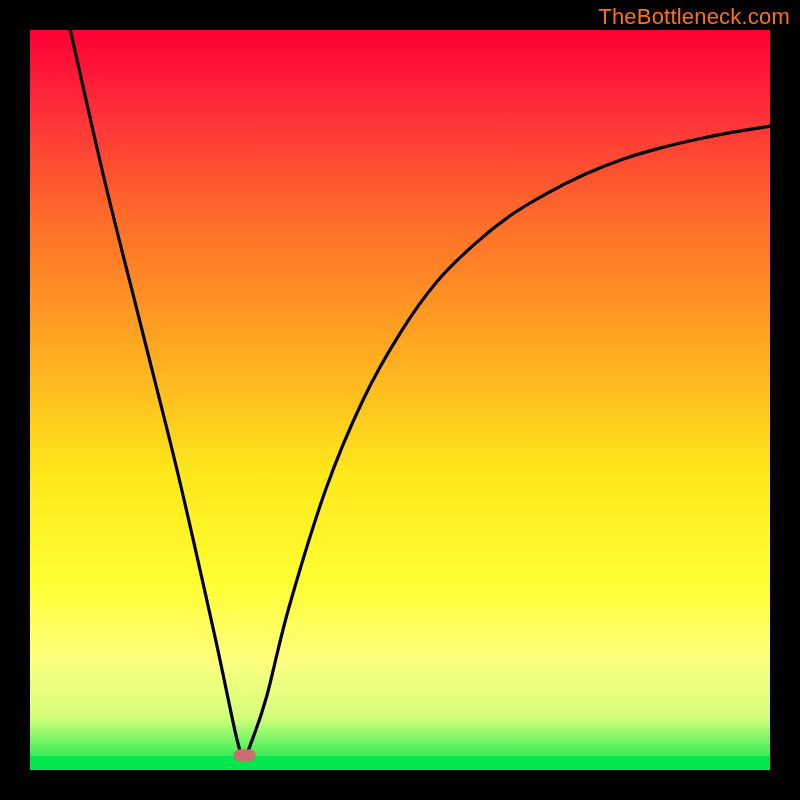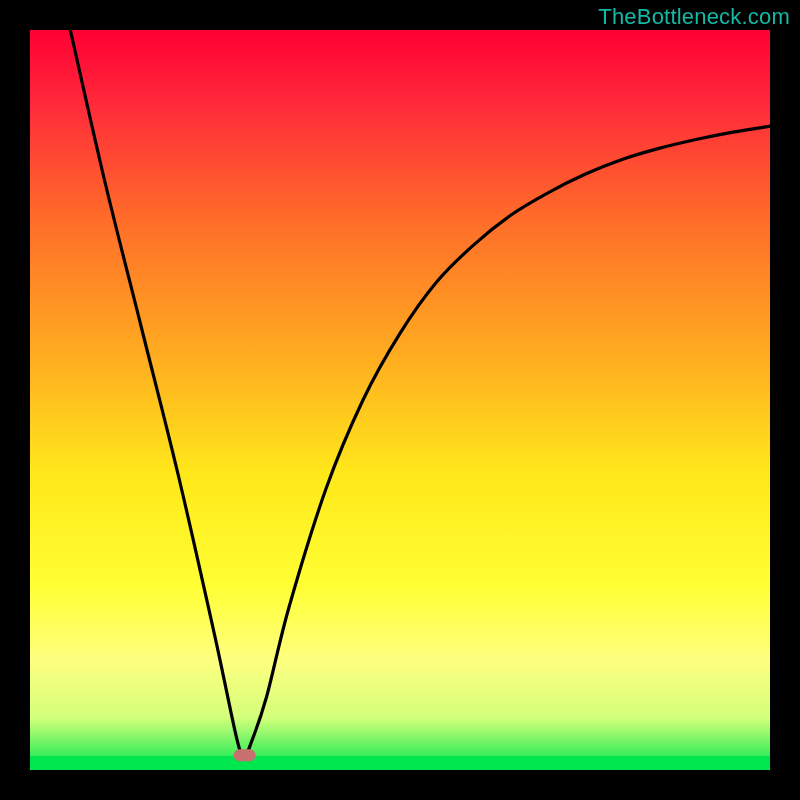--- a/index.html
+++ b/index.html
@@ -22,21 +22,21 @@
     position: absolute;
     top: 30px;
     left: 30px;
     width: 740px;
     height: 740px;
   }
   .watermark {
     position: absolute;
     top: 4px;
     right: 10px;
-    color: #14b8a6;
+    color: #f97316;
     font-size: 22px;
     font-weight: 500;
     letter-spacing: 0.2px;
   }
   svg { display: block; }
 </style>
 </head>
 <body>
 
 <div class="frame">

